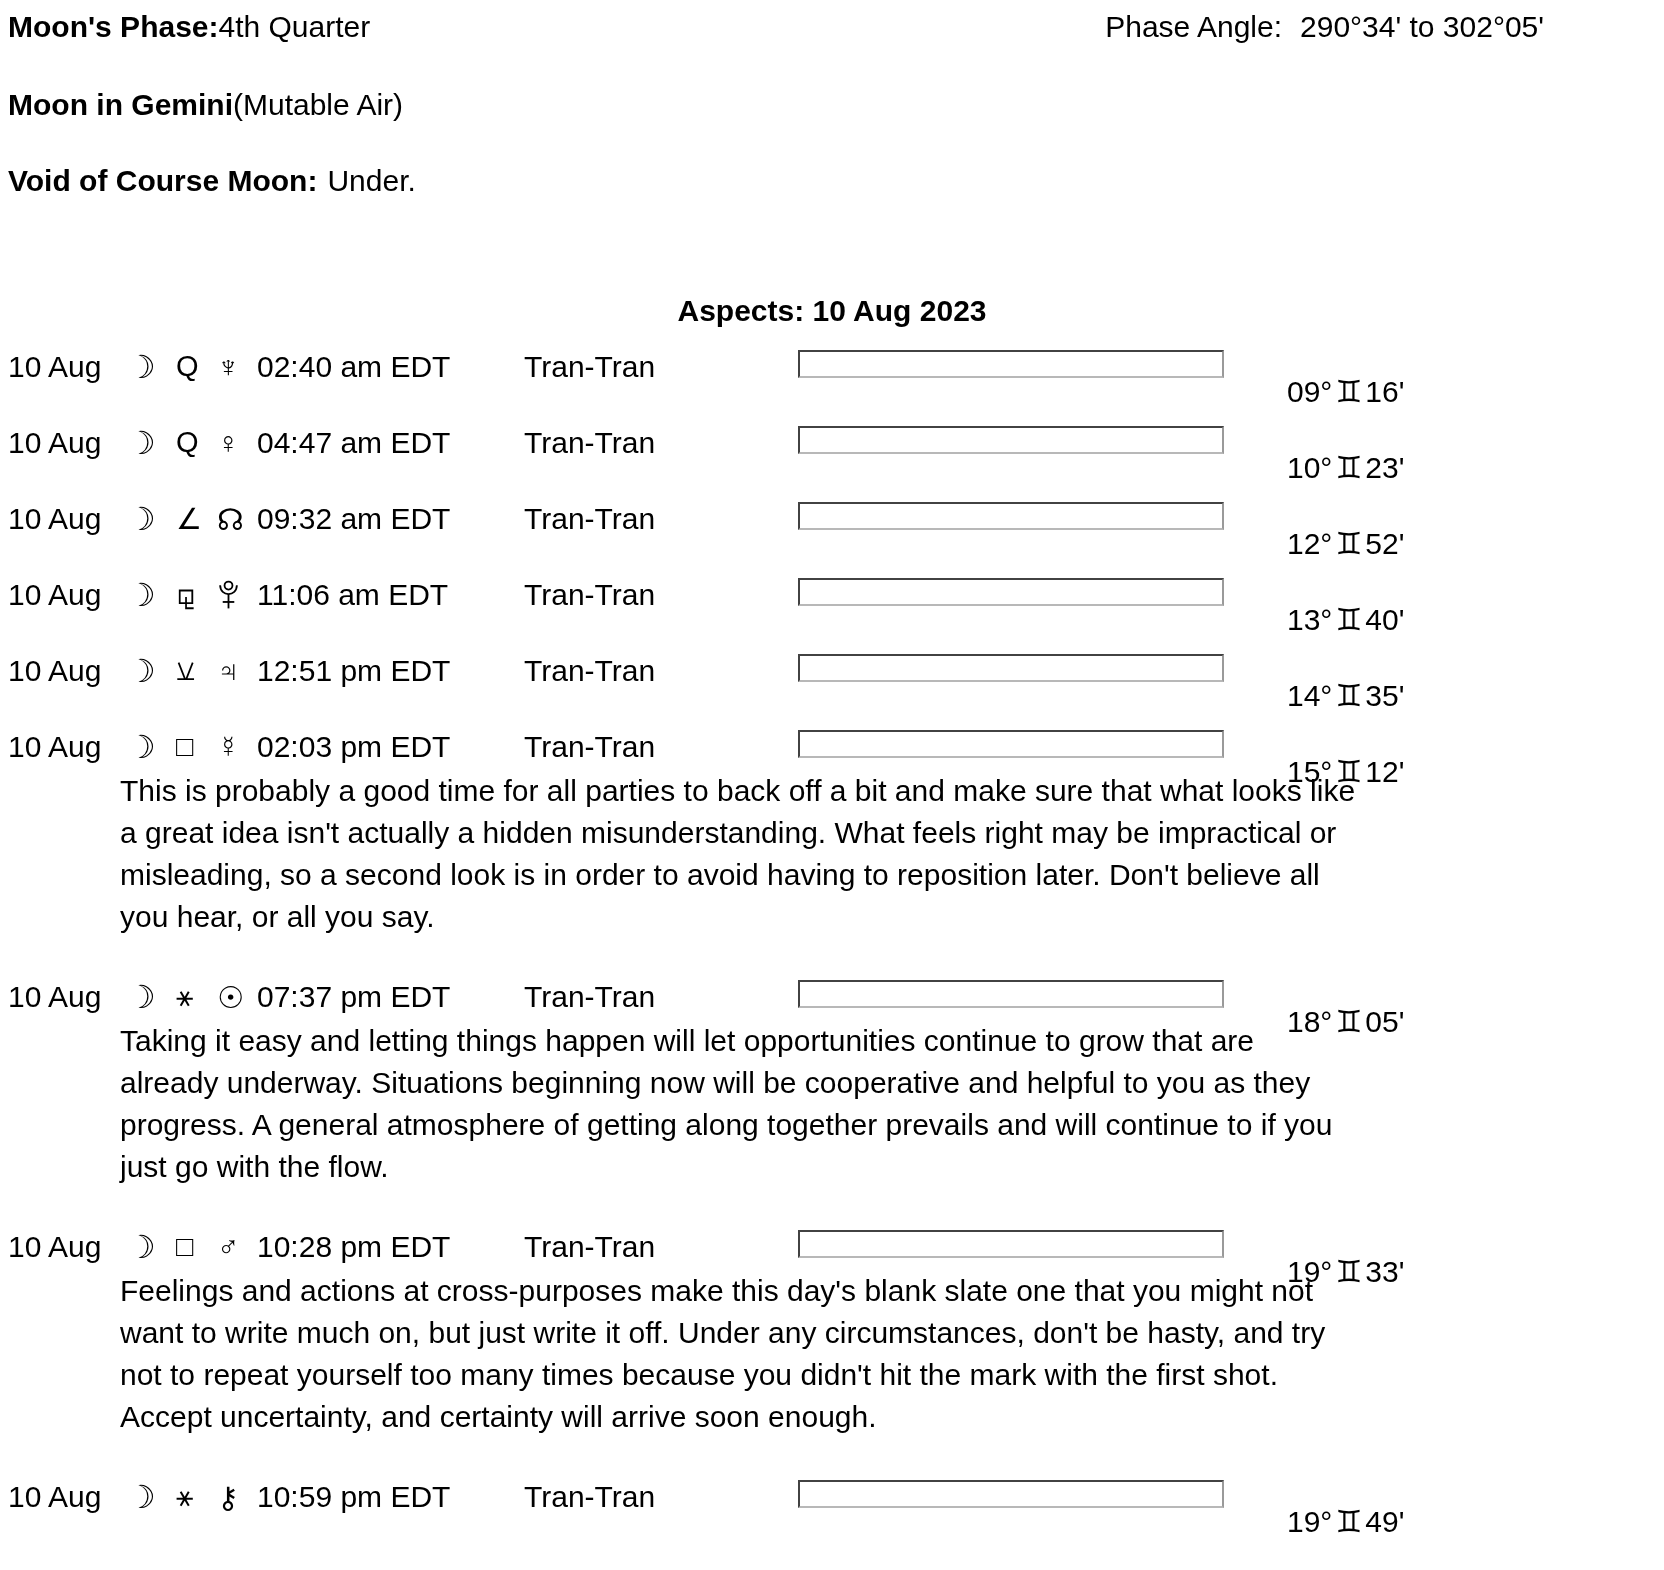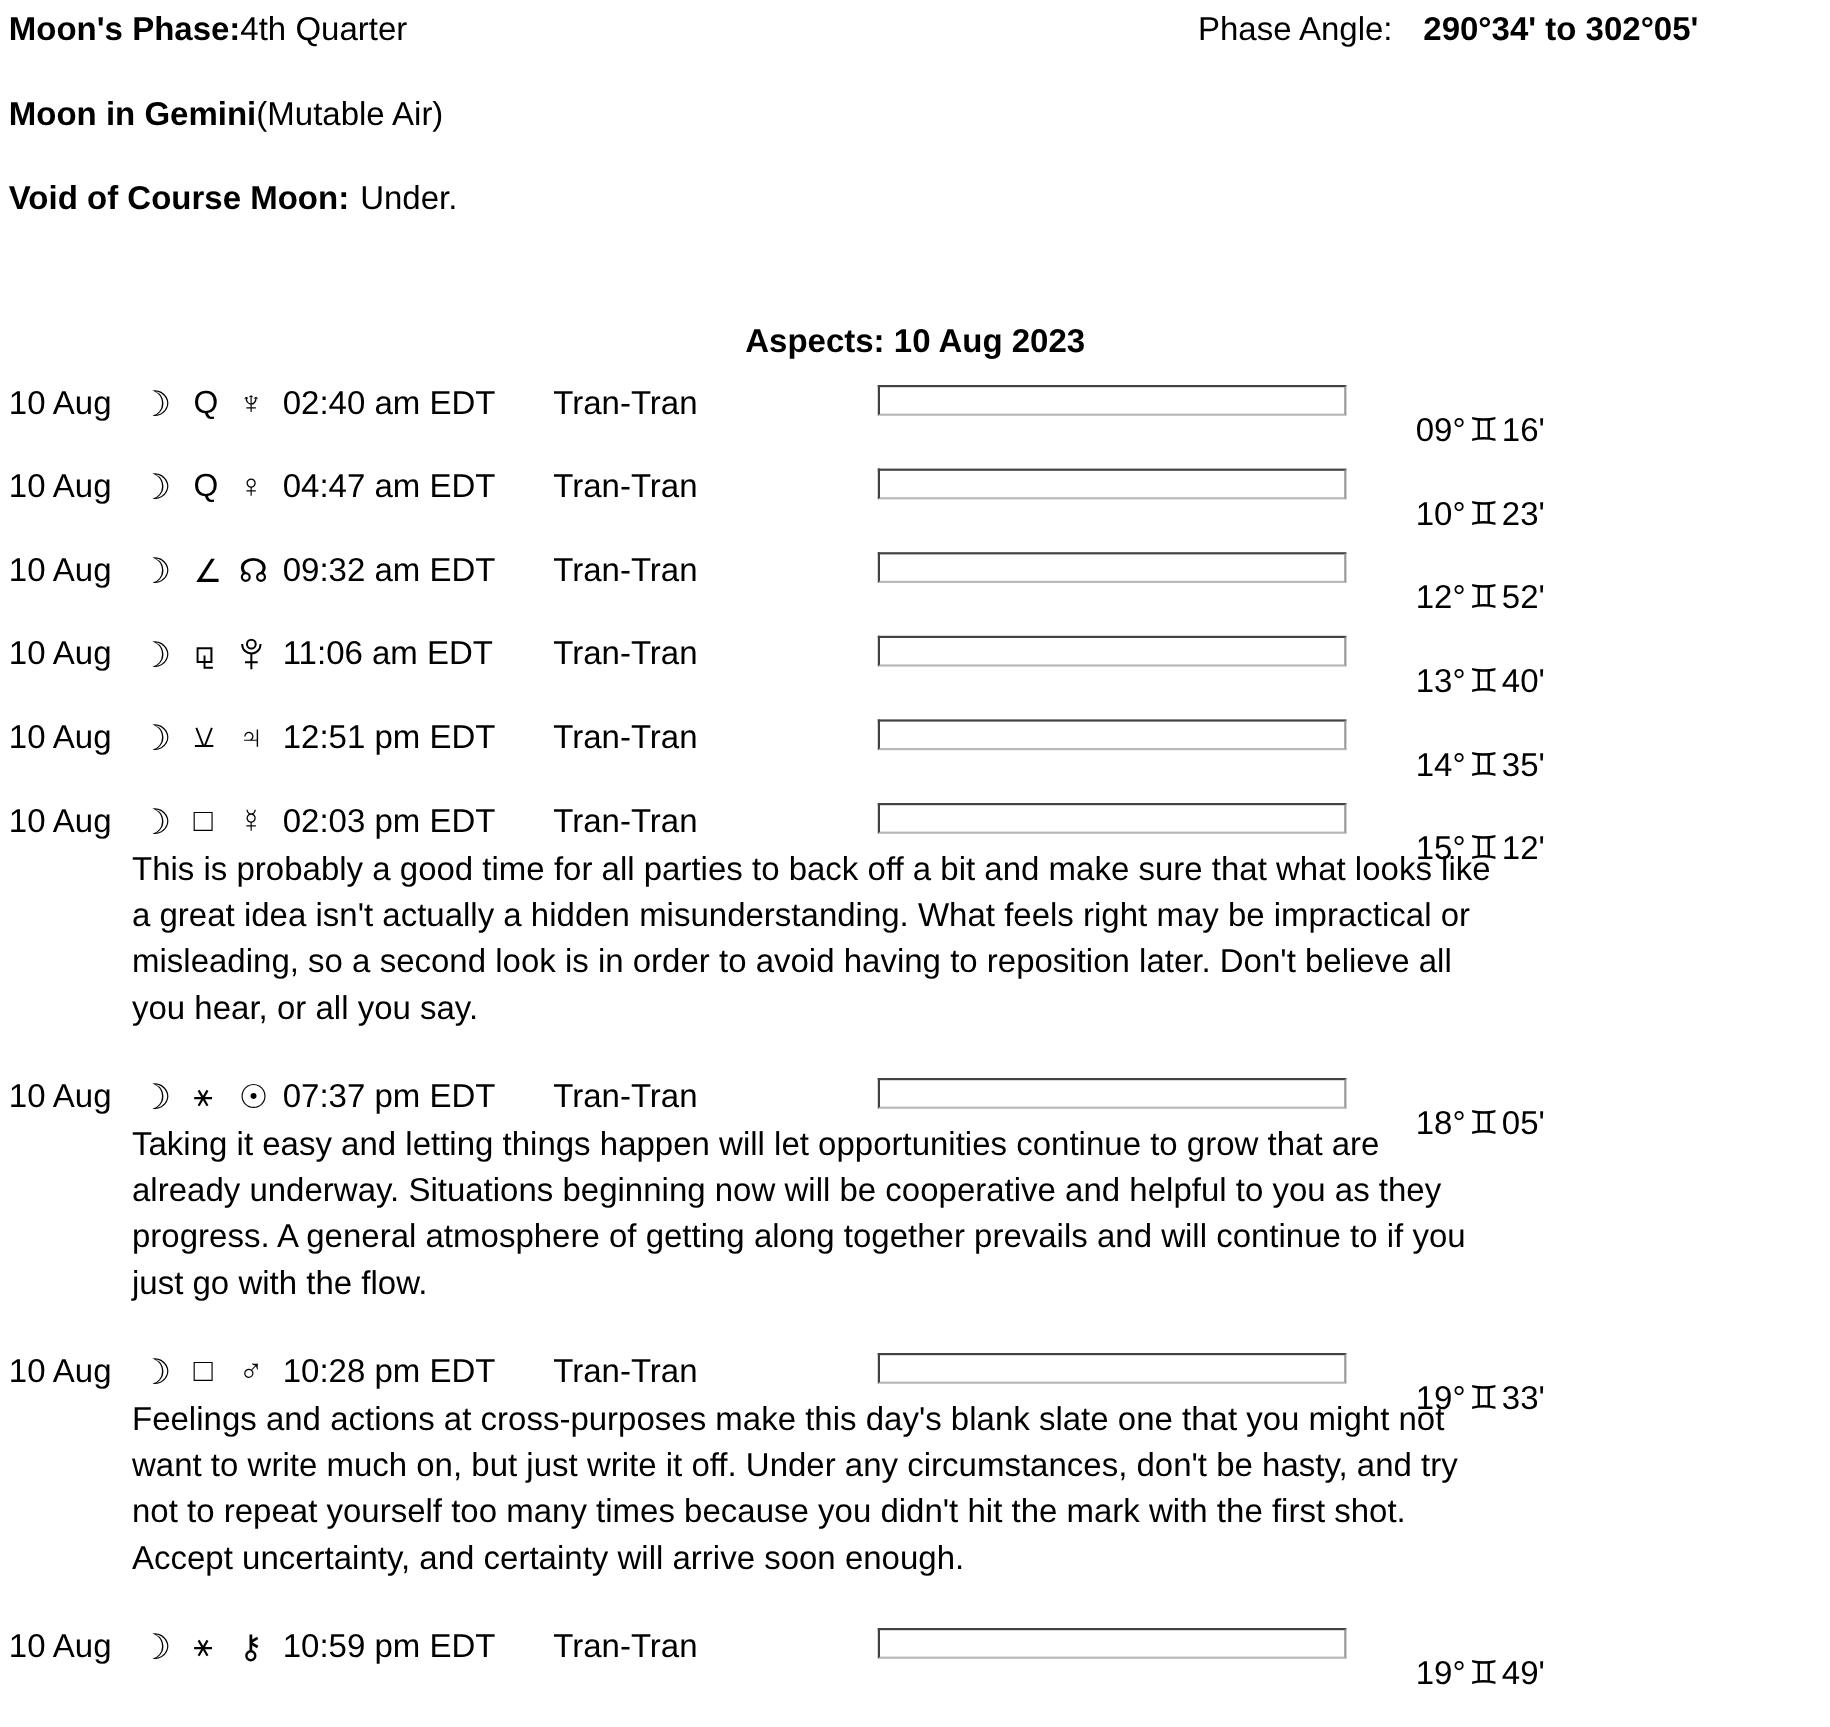--- a/index.html
+++ b/index.html
@@ -7,36 +7,36 @@
     width: 1664px; height: 1570px;
     font-family: "Liberation Sans", "DejaVu Sans", sans-serif;
     font-size: 30px; color: #000;
     position: relative; overflow: hidden;
   }
   .bold { font-weight: bold; }
   .hdr-line { position: absolute; left: 8px; white-space: nowrap; }
   .hdr-value { font-weight: normal; }
   .hdr-value-tight { margin-left: 10px; font-weight: normal; }
   .phase-angle { position: absolute; top: 10px; right: 120px; white-space: nowrap; }
-  .phase-angle .pa-value { margin-left: 28px; font-weight: bold; }
+  .phase-angle .pa-value { margin-left: 18px; }
   .aspects-heading {
     position: absolute; top: 294px; left: 0; width: 1664px;
     text-align: center; font-weight: bold;
   }
   .aspects-list { position: absolute; top: 350px; left: 0; width: 1664px; }
   .aspect-group { margin-bottom: 42px; }
   .aspect-row { position: relative; height: 34px; }
   .aspect-row > span { position: absolute; top: 0; white-space: nowrap; }
   .a-date   { left: 8px; }
   .a-moon   { left: 127px; font-family: "DejaVu Sans", sans-serif; font-size: 32px; top: -2px !important; }
   .a-aspect { left: 176px; font-family: "Liberation Sans", "DejaVu Sans", sans-serif; font-size: 29px; }
   .a-planet { left: 217px; font-family: "Liberation Sans", "DejaVu Sans", sans-serif; font-size: 30px; }
   .a-planet svg { display: inline-block; vertical-align: top; margin-top: 2px; }
   .a-time   { left: 257px; }
-  .a-type   { left: 503px; }
+  .a-type   { left: 524px; }
   .a-bar {
     position: absolute; left: 798px; top: 2px;
     width: 426px; height: 28px; background: #ffffff;
     border: 2px solid;
     border-color: #424242 #9a9a9a #b8b8b8 #424242;
     box-sizing: border-box;
   }
   .bar-fill { height: 100%; width: 10%; background: #b8dcd3; }
   .a-deg { left: 1287px; margin-top: 24px; }
   .a-deg .deg-sign { font-family: "DejaVu Sans", sans-serif; margin: 0 3px; }

